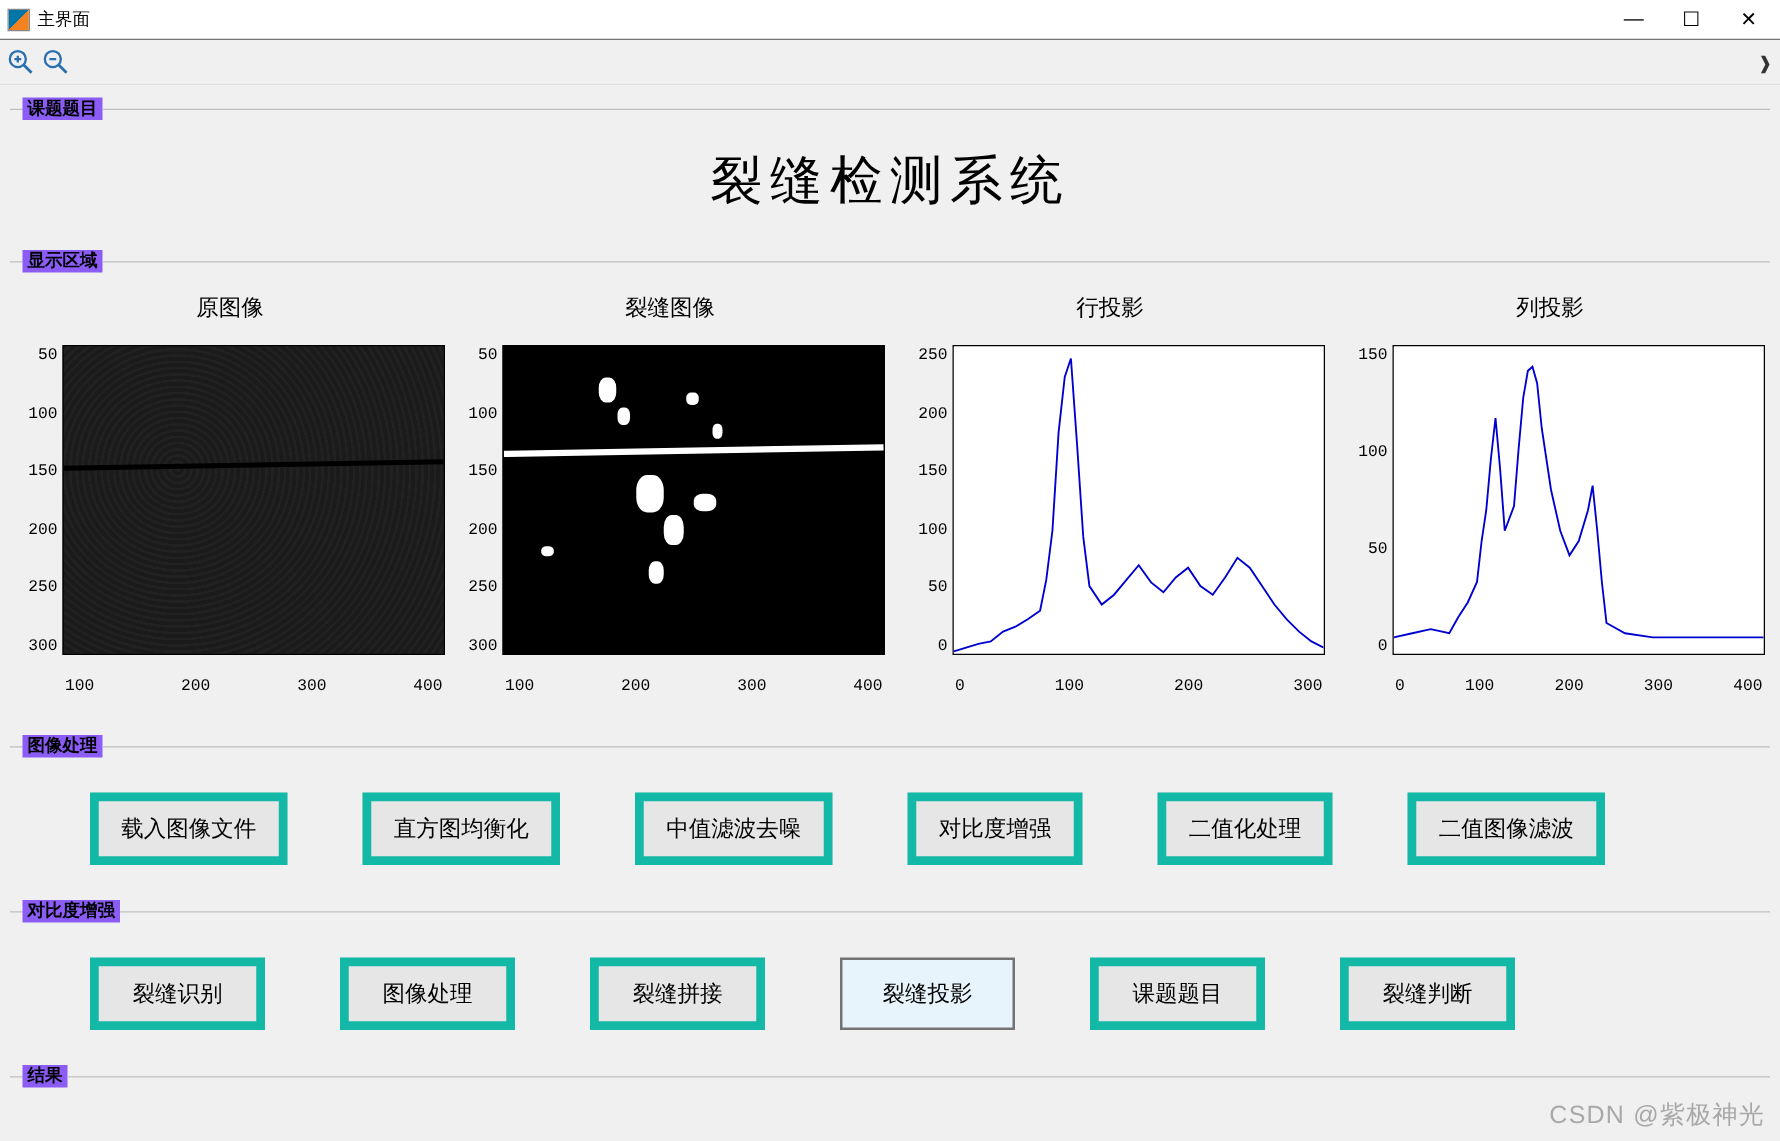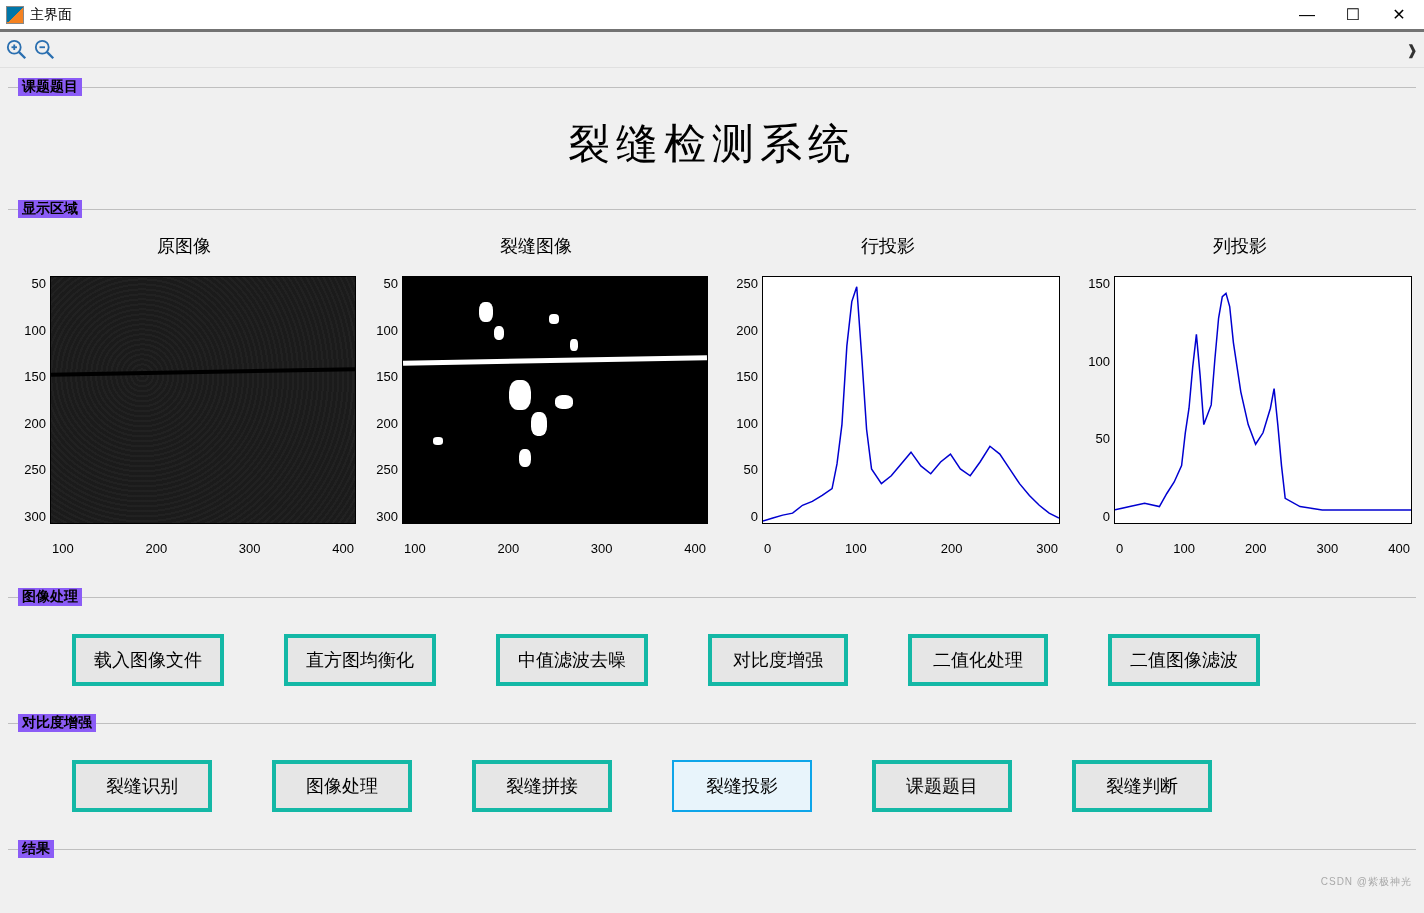--- a/index.html
+++ b/index.html
@@ -1,43 +1,43 @@
 <!DOCTYPE html>
 <html><head>
 <meta charset="utf-8">
 <style>
   * { box-sizing: border-box; margin: 0; padding: 0; }
   body { font-family: "Microsoft YaHei", SimSun, sans-serif; background: #f0f0f0; width: 1424px; height: 913px; overflow: hidden; }
-  .titlebar { height: 32px; background: #fff; display: flex; align-items: center; padding: 0 2px; border-bottom: 3px solid #737373; }
+  .titlebar { height: 32px; background: #fff; display: flex; align-items: center; padding: 0 2px; border-bottom: 1px solid #737373; }
   .titlebar .icon { width: 18px; height: 18px; margin: 0 6px 0 4px; background: linear-gradient(135deg,#0076a8 50%,#f58220 50%); border: 1px solid #888; }
   .titlebar .title { font-size: 14px; flex: 1; }
   .winbtns { display: flex; }
   .winbtn { width: 46px; height: 30px; display: flex; align-items: center; justify-content: center; font-size: 16px; font-family: Arial; }
   .toolbar { height: 36px; background: #f0f0f0; display: flex; align-items: center; padding: 0 6px; gap: 6px; border-bottom: 1px solid #e0e0e0; position: relative; }
   .mag { position: relative; width: 22px; height: 22px; }
   .mag svg { width: 22px; height: 22px; }
   .toolbar .arrow-right { position: absolute; right: 6px; top: 50%; transform: translateY(-50%); font-size: 14px; color: #333; }
   .content { padding: 0 8px 8px 8px; }
   fieldset { border: 1px solid #bfbfbf; border-left: none; border-right: none; border-bottom: none; margin-top: 10px; padding: 8px 4px 12px 4px; position: relative; }
   legend { font-size: 14px; font-weight: bold; padding: 0 4px; margin-left: 6px; background: #8b5cf6; }
   .bigtitle { text-align: center; font-size: 42px; font-family: SimSun, serif; font-weight: 500; letter-spacing: 6px; padding: 12px 0 6px 0; }
   .charts { display: flex; gap: 8px; padding-top: 8px; }
   .chartbox { flex: 1; position: relative; }
   .chart-title { text-align: center; font-size: 18px; font-family: SimSun, serif; margin-bottom: 18px; }
-  .axis-area { position: relative; height: 290px; display: flex; }
+  .axis-area { position: relative; height: 290px; display: flex; font-family: Liberation Mono, monospace; }
   .yaxis { width: 38px; display: flex; flex-direction: column; justify-content: space-between; align-items: flex-end; padding-right: 4px; font-size: 13px; height: 248px; }
   .plot { flex: 1; height: 248px; border: 1px solid #000; background: #fff; position: relative; overflow: hidden; }
   .plot.img { background: #1a1a1a; }
   .plot.binimg { background: #000; }
   .xaxis { position: absolute; bottom: 10px; left: 38px; right: 0; display: flex; justify-content: space-between; font-size: 13px; padding: 0 2px; }
   .xaxis.narrow { left: 46px; }
   .btnrow { display: flex; gap: 60px; padding: 20px 60px 6px 60px; flex-wrap: wrap; }
-  .mbtn { background: #e6e6e6; border: 4px solid #14b8a6; padding: 10px 18px; font-size: 18px; font-family: SimSun, serif; cursor: pointer; min-width: 140px; text-align: center; }
-  .mbtn.active { background: #e8f4fb; border: 2px solid #0ea5e9; padding: 9px 17px; }
-  .watermark { position: fixed; bottom: 24px; right: 12px; color: rgba(120,120,120,.6); font-size: 10px; letter-spacing: 1px; }
+  .mbtn { background: #e6e6e6; border: 7px solid #14b8a6; padding: 10px 18px; font-size: 18px; font-family: SimSun, serif; cursor: pointer; min-width: 140px; text-align: center; }
+  .mbtn.active { background: #e8f4fb; border: 2px solid #737373; padding: 9px 17px; }
+  .watermark { position: fixed; bottom: 8px; right: 12px; color: rgba(120,120,120,.6); font-size: 20px; letter-spacing: 1px; }
   .crack-line { position: absolute; left: 0; right: 0; top: 38%; height: 4px; background: #000; transform: rotate(-1deg); }
   .crack-line.white { background: #fff; top: 33%; height: 5px; }
   .noise-blob { position: absolute; background: #fff; border-radius: 40%; }
   svg.lineplot { width: 100%; height: 100%; }
   .yaxis2 { width: 46px; }
 </style>
 </head>
 <body>
 
 <div class="titlebar">

